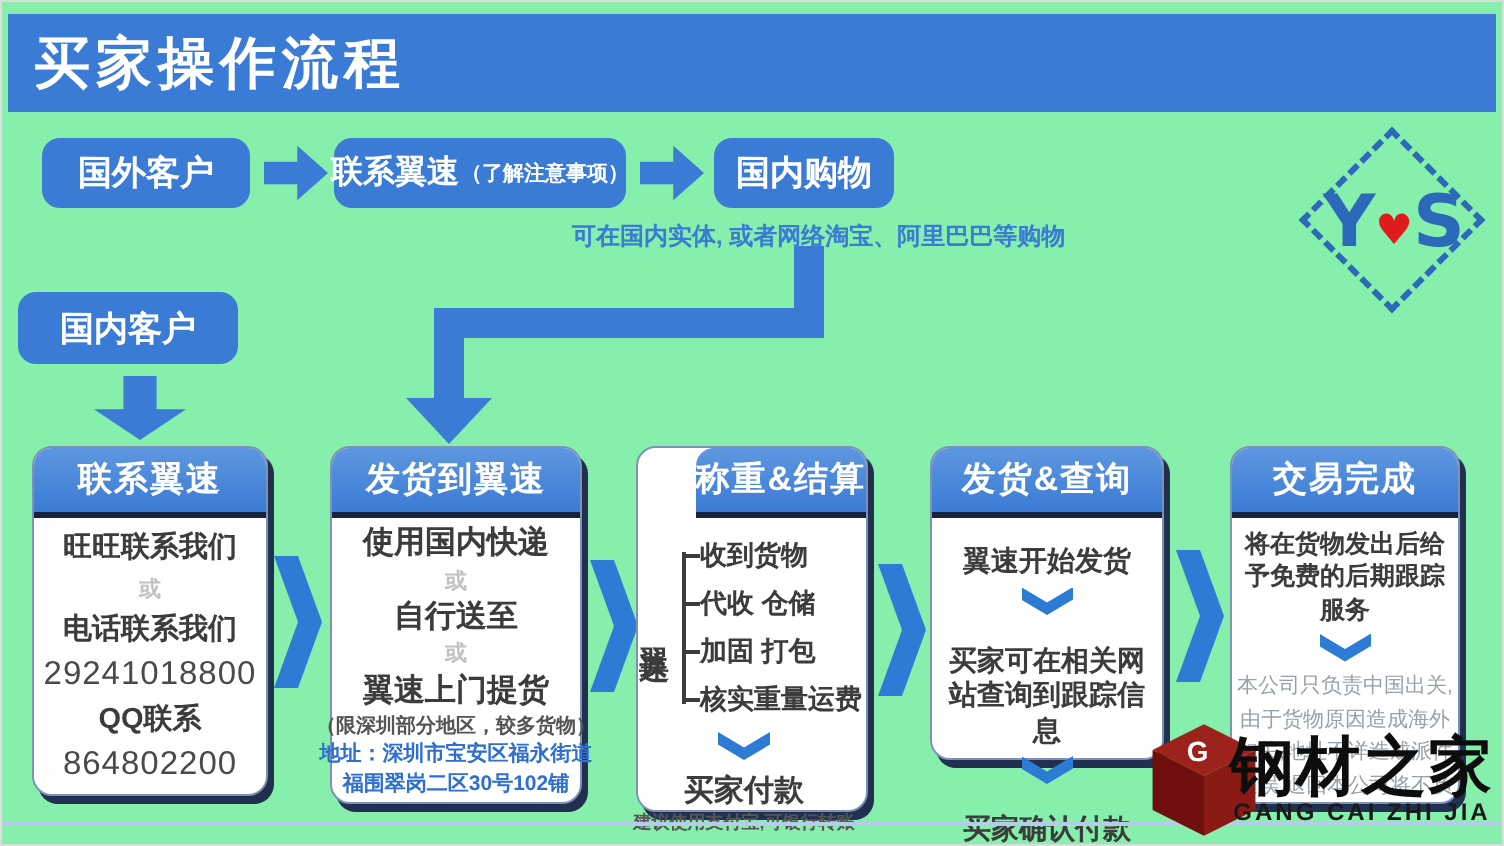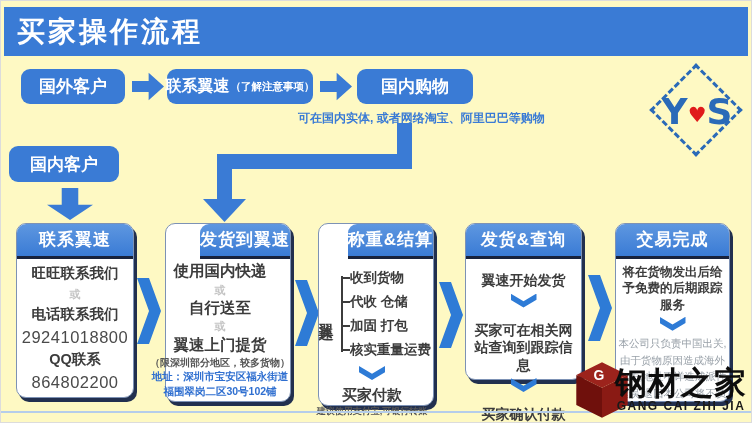--- a/index.html
+++ b/index.html
@@ -1,44 +1,44 @@
 <!DOCTYPE html>
 <html><head>
 <meta charset="utf-8">
 <style>
   * { margin:0; padding:0; box-sizing:border-box; }
   body { background:#fff; font-family:"Liberation Sans", sans-serif; }
-  .stage { position:relative; width:752px; height:423px; background:#fef9c3;
+  .stage { position:relative; width:752px; height:423px; background:#86efac;
            border:1px solid #dcdcdc; overflow:hidden; }
 
   
   .titlebar { position:absolute; left:3px; right:3px; top:6px; height:49px;
               background:#3a7bd5; color:#fff; font-size:28px; font-weight:bold;
               line-height:49px; padding-left:13px; letter-spacing:3px; }
 
   
   .flowbox { position:absolute; background:#3a7bd5; color:#fff; font-weight:bold;
              border-radius:9px; display:flex; align-items:center; justify-content:center;
              white-space:nowrap; }
   #fb1 { left:20px;  top:68px;  width:104px; height:35px; font-size:17px; }
   #fb2 { left:166px; top:68px;  width:146px; height:35px; font-size:16px; }
   #fb2 .sub { font-size:10.5px; font-weight:bold; margin-left:1px; }
-  #fb3 { left:356px; top:68px;  width:116px; height:35px; font-size:17px; }
+  #fb3 { left:356px; top:68px;  width:90px; height:35px; font-size:17px; }
   #fb4 { left:8px;  top:145px; width:110px; height:36px; font-size:17px; }
 
   .barrow { position:absolute; background:#3a7bd5;
             clip-path:polygon(0 32%,52% 32%,52% 6%,100% 50%,52% 94%,52% 68%,0 68%); }
   #arr1 { left:131px; top:70px; width:32px; height:31px; }
   #arr2 { left:319px; top:70px; width:32px; height:31px; }
 
   .darrow { position:absolute; background:#3a7bd5;
             clip-path:polygon(32% 0,68% 0,68% 52%,100% 52%,50% 100%,0 52%,32% 52%); }
   #arr3 { left:46px; top:187px; width:46px; height:32px; }
 
-  .caption { position:absolute; left:297px; top:109px; font-size:12px;
+  .caption { position:absolute; left:285px; top:109px; font-size:12px;
              font-weight:bold; color:#3a7bd5; white-space:nowrap; }
 
   
   .seg { position:absolute; background:#3a7bd5; }
   #bent-v1 { left:396px; top:122px; width:15px; height:46px; }
   #bent-h  { left:216px; top:153px; width:195px; height:15px; }
   #bent-v2 { left:216px; top:153px; width:15px; height:47px; }
   #bent-head { position:absolute; left:202px; top:198px; width:43px; height:23px;
                background:#3a7bd5; clip-path:polygon(0 0,100% 0,50% 100%); }
 
@@ -46,21 +46,21 @@
   .col { position:absolute; top:222px; background:#fff; border:1px solid #7d92b5;
          border-radius:10px; box-shadow:3px 4px 0 #22304f; display:flex;
          flex-direction:column; }
   .col-head { background:linear-gradient(#5e97e0,#3a7bd5); color:#fff; font-weight:bold;
               font-size:17px; text-align:center; padding:4px 0 5px;
               border-radius:9px 9px 0 0; border-bottom:3px solid #18223c;
               letter-spacing:1px; white-space:nowrap; }
   .col-body { flex:1; display:flex; flex-direction:column; align-items:center;
               color:#3c3c3c; }
   #col1 { left:15px;  width:118px; height:175px; }
-  #col2 { left:164px; width:126px; height:179px;align-items:flex-end; }
+  #col2 { left:164px; width:126px; height:179px; }
   #col3 { left:317px; width:116px; height:183px;align-items:flex-end; }
   #col4 { left:464px; width:117px; height:157px; }
   #col5 { left:614px; width:115px; height:179px; }
 
   #col1 .col-body { justify-content:space-evenly; padding:2px 0; }
   .l-bold { font-size:14.5px; font-weight:bold; }
   .l-num  { font-size:16.5px; color:#4a4a4a; letter-spacing:.5px; }
   .l-or   { font-size:11px; color:#c3c3c3; font-weight:bold; }
 
   #col2 .col-body { justify-content:space-evenly; padding:2px 0; }

